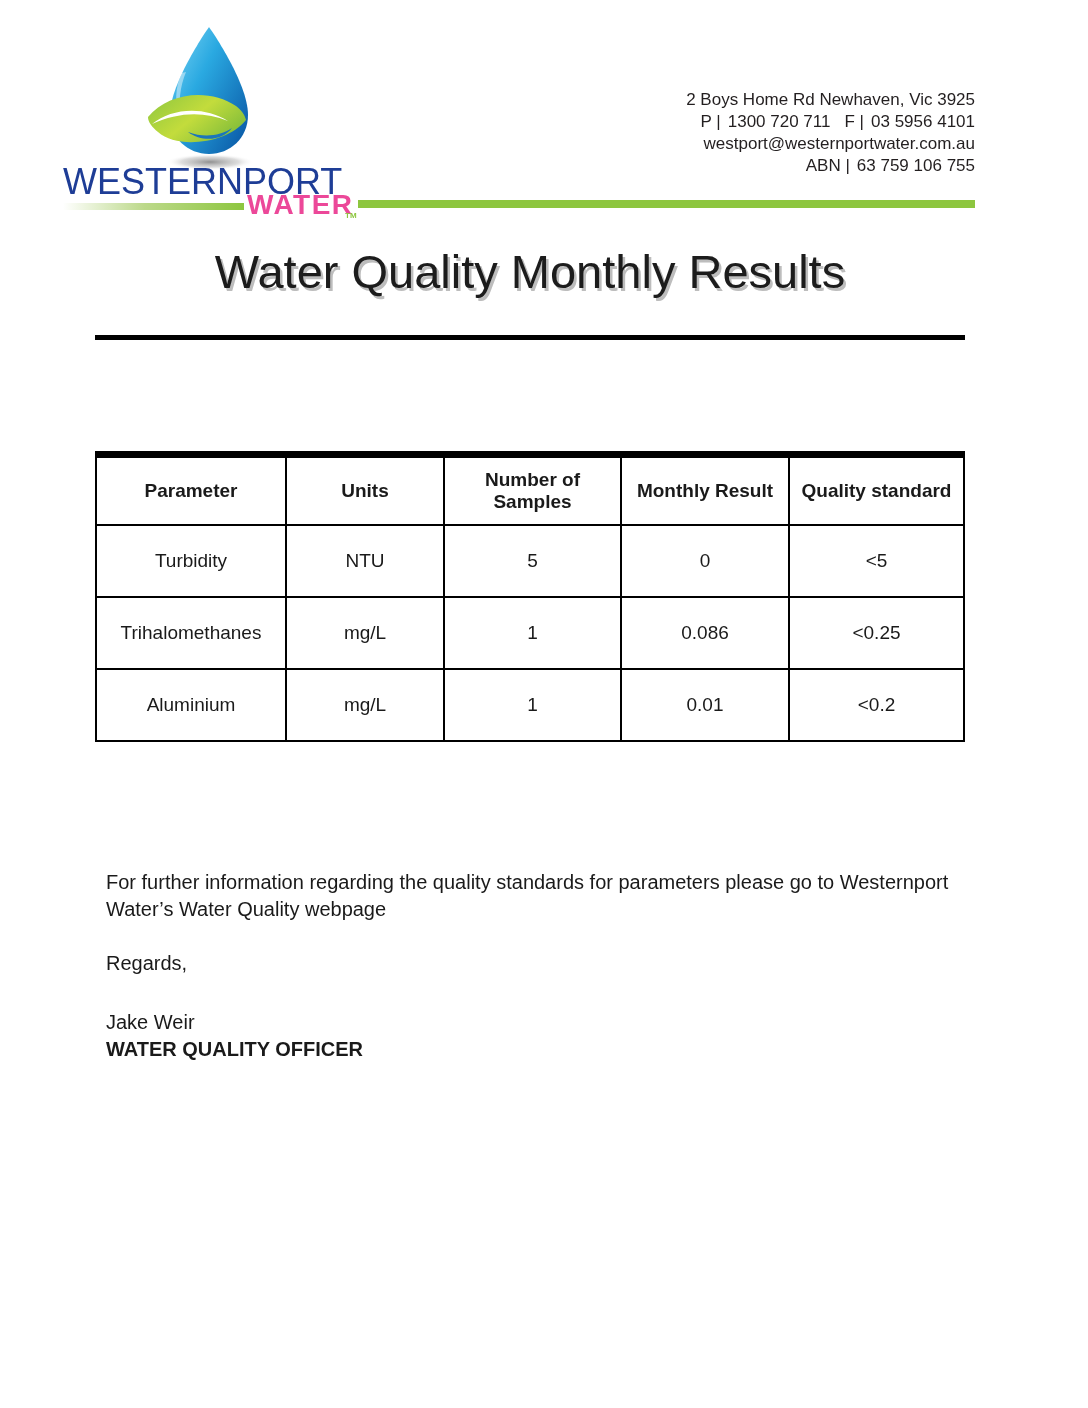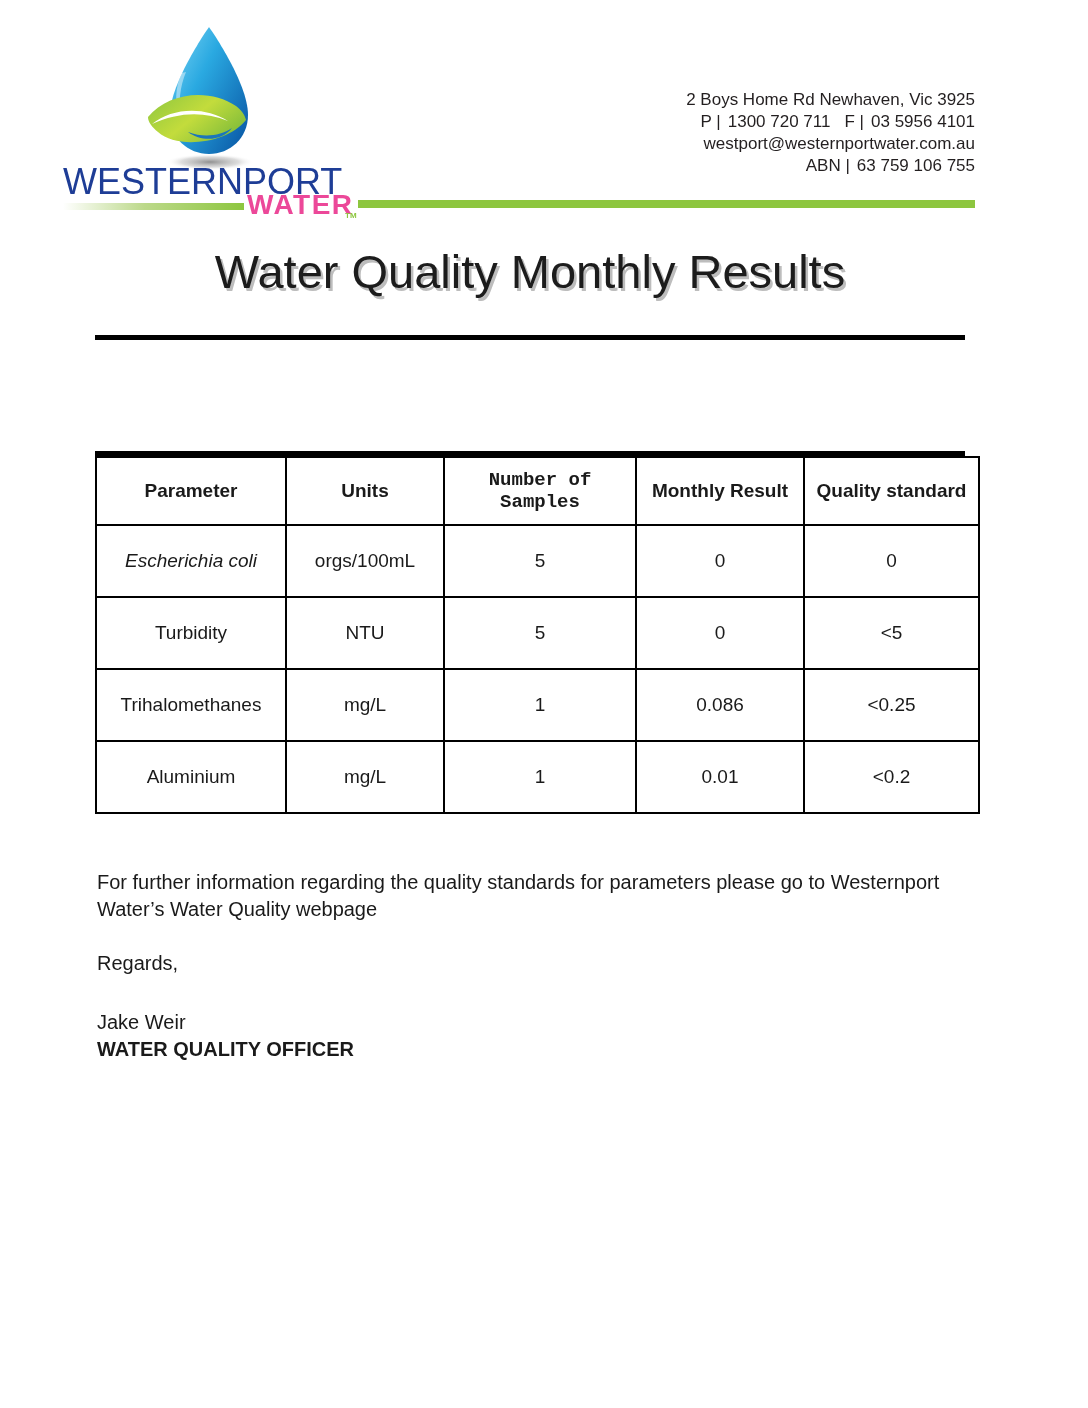--- a/index.html
+++ b/index.html
@@ -69,27 +69,27 @@
     border-collapse: collapse; table-layout: fixed;
     font-size: 19px; text-align: center; border-radius: 21px;
   }
   .results-table th, .results-table td {
     border: 2px solid #000; vertical-align: middle; padding: 4px 10px;
   }
   .results-table th { font-weight: 700; height: 68px; }
   .results-table td { font-weight: 400; height: 72px; }
   .col-param { width: 190px; }
   .col-units { width: 158px; }
-  .col-samples { width: 192px; font-family: Liberation Mono, monospace; }
+  .col-samples { width: 177px; }
   .col-result { width: 168px; }
   .col-standard { width: 175px; }
   .italic { font-style: italic; }
 
   
-  .footer { position: absolute; left: 97px; top: 869px; width: 880px; font-size: 20px; line-height: 27px; }
+  .footer { position: absolute; left: 106px; top: 869px; width: 880px; font-size: 20px; line-height: 27px; }
   .footer .info { margin-bottom: 27px; }
   .footer .regards { margin-bottom: 32px; }
   .footer .officer-role { font-weight: 700; }
 </style>
 </head>
 <body>
 
 <div class="page">
 
   <svg class="logo-svg" viewBox="0 0 122 148" aria-hidden="true">
@@ -145,27 +145,20 @@
       <tr>
         <th class="col-param">Parameter</th>
         <th class="col-units">Units</th>
         <th class="col-samples">Number of Samples</th>
         <th class="col-result">Monthly Result</th>
         <th class="col-standard">Quality standard</th>
       </tr>
     </thead>
     <tbody>
       <tr>
-        <td class="italic">Escherichia coli</td>
-        <td>orgs/100mL</td>
-        <td>5</td>
-        <td>0</td>
-        <td>0</td>
-      </tr>
-      <tr>
         <td>Turbidity</td>
         <td>NTU</td>
         <td>5</td>
         <td>0</td>
         <td>&lt;5</td>
       </tr>
       <tr>
         <td>Trihalomethanes</td>
         <td>mg/L</td>
         <td>1</td>

